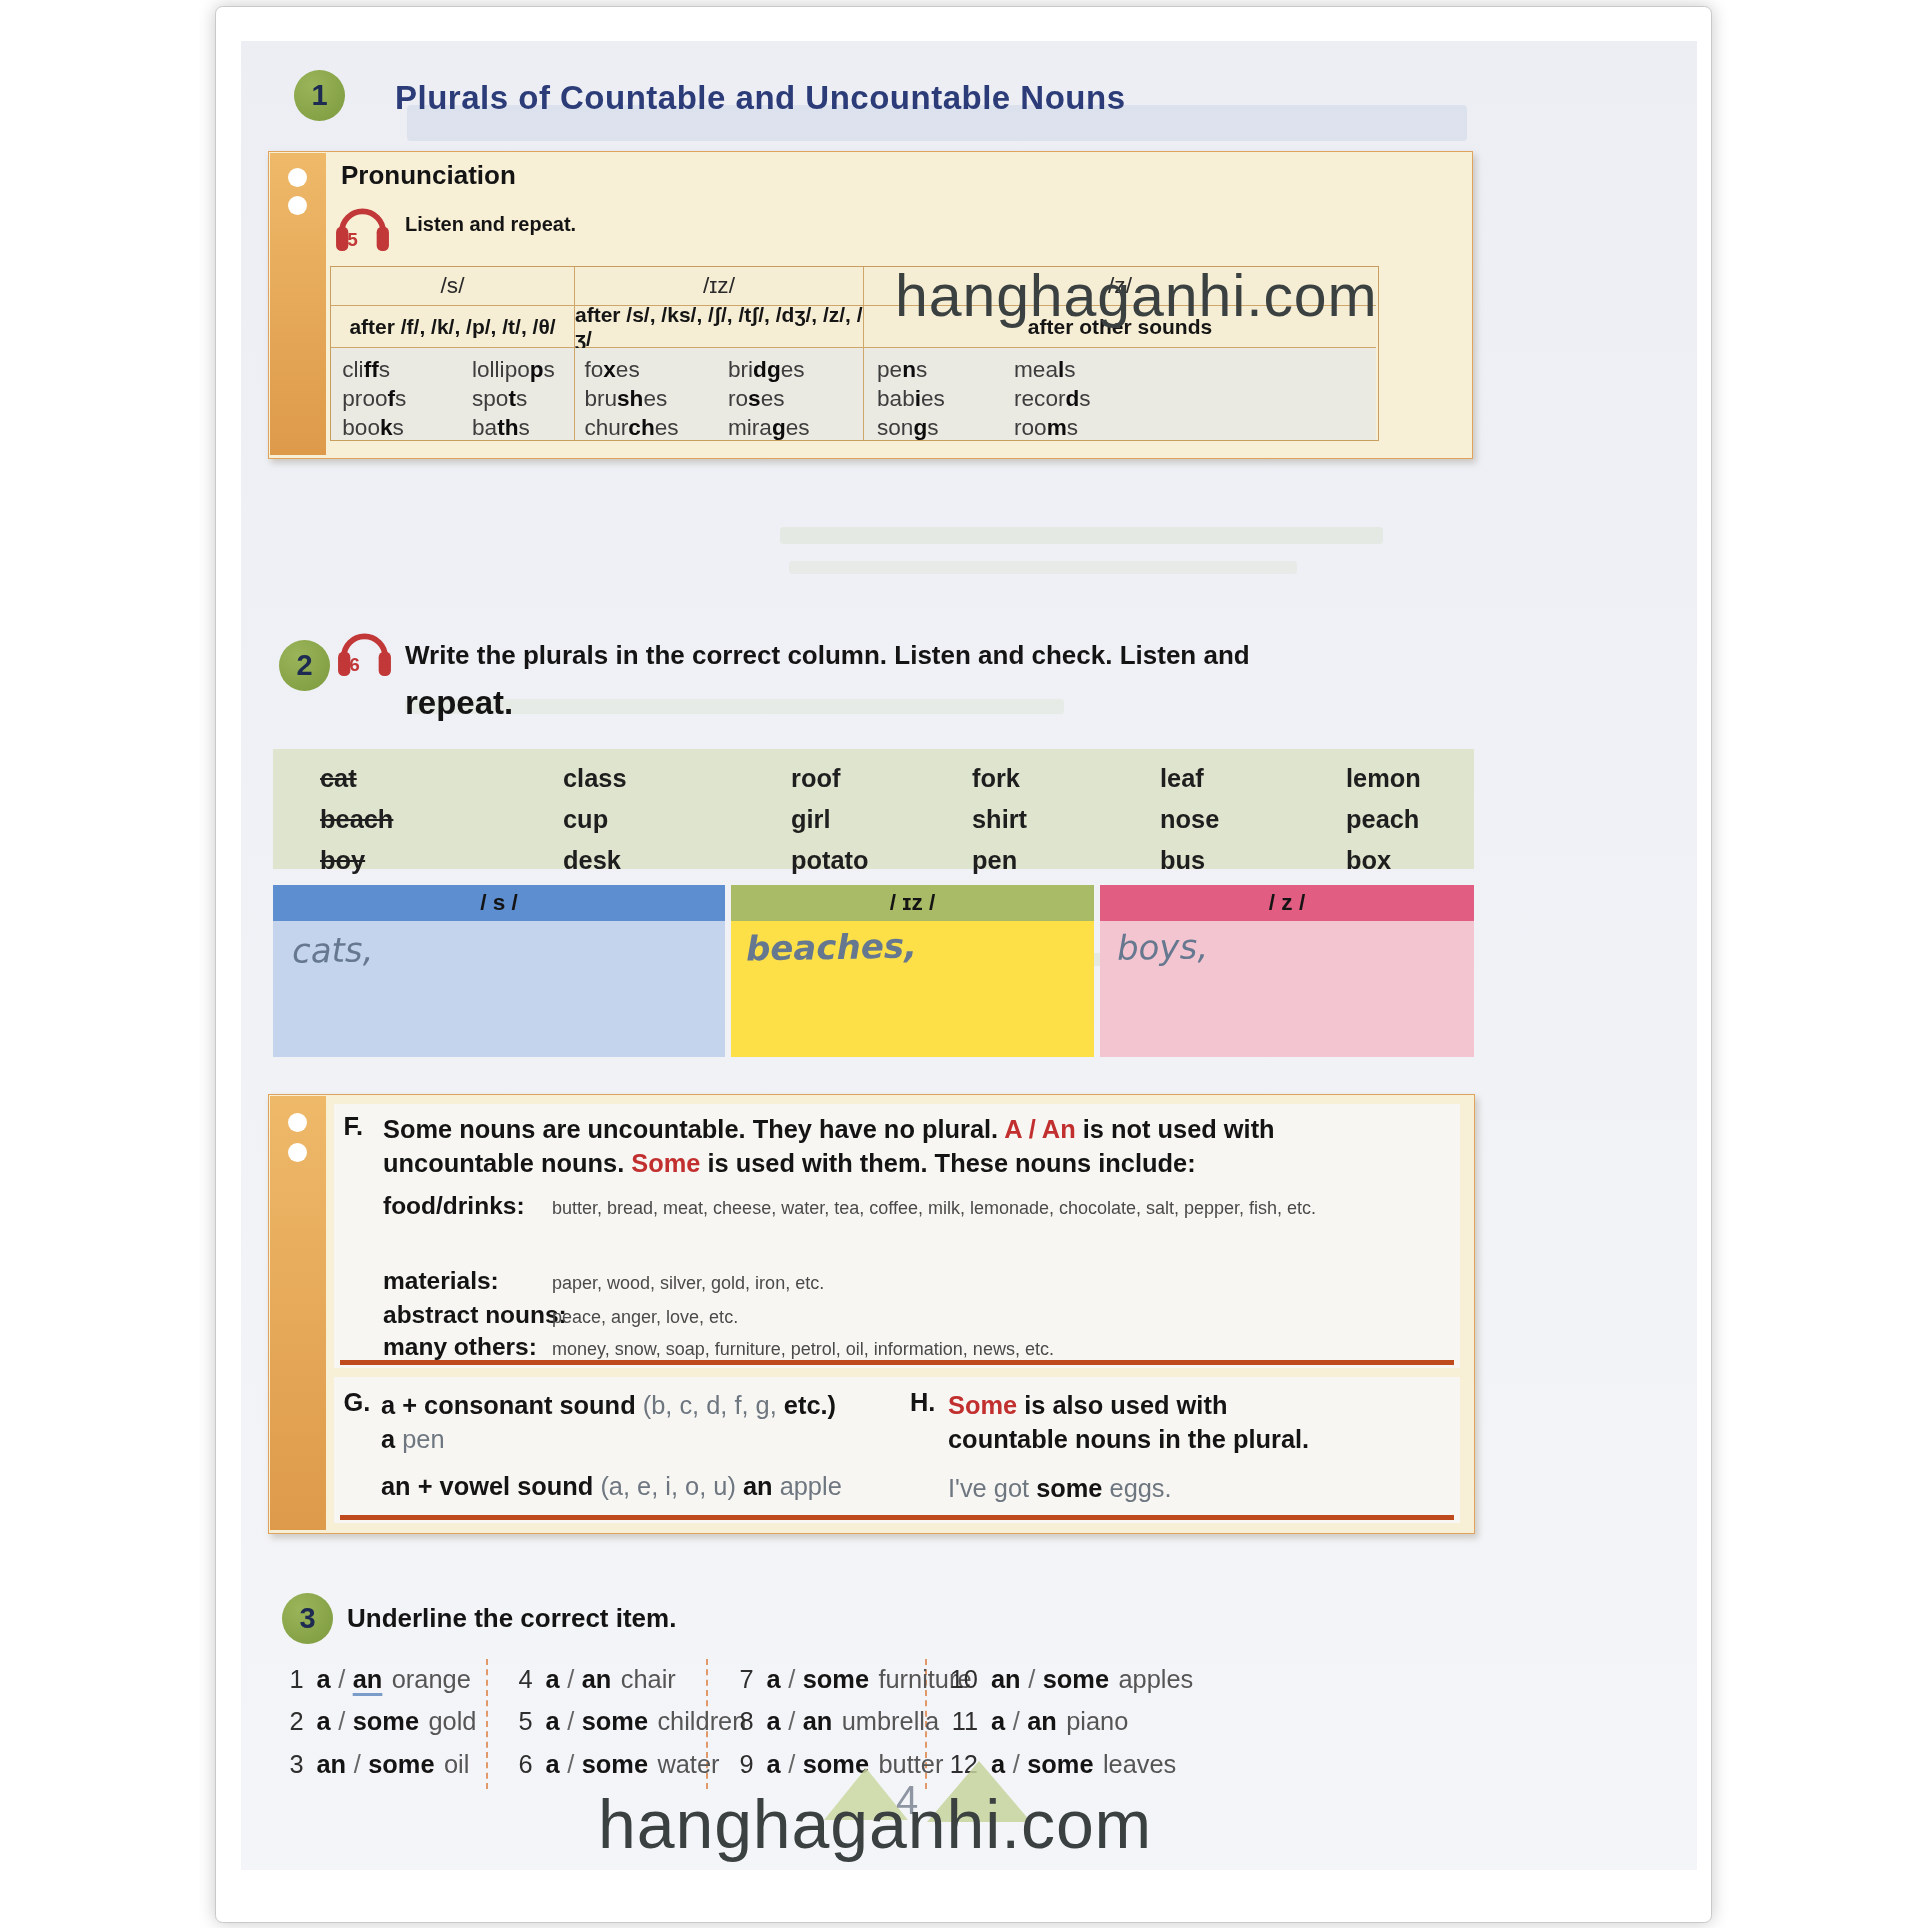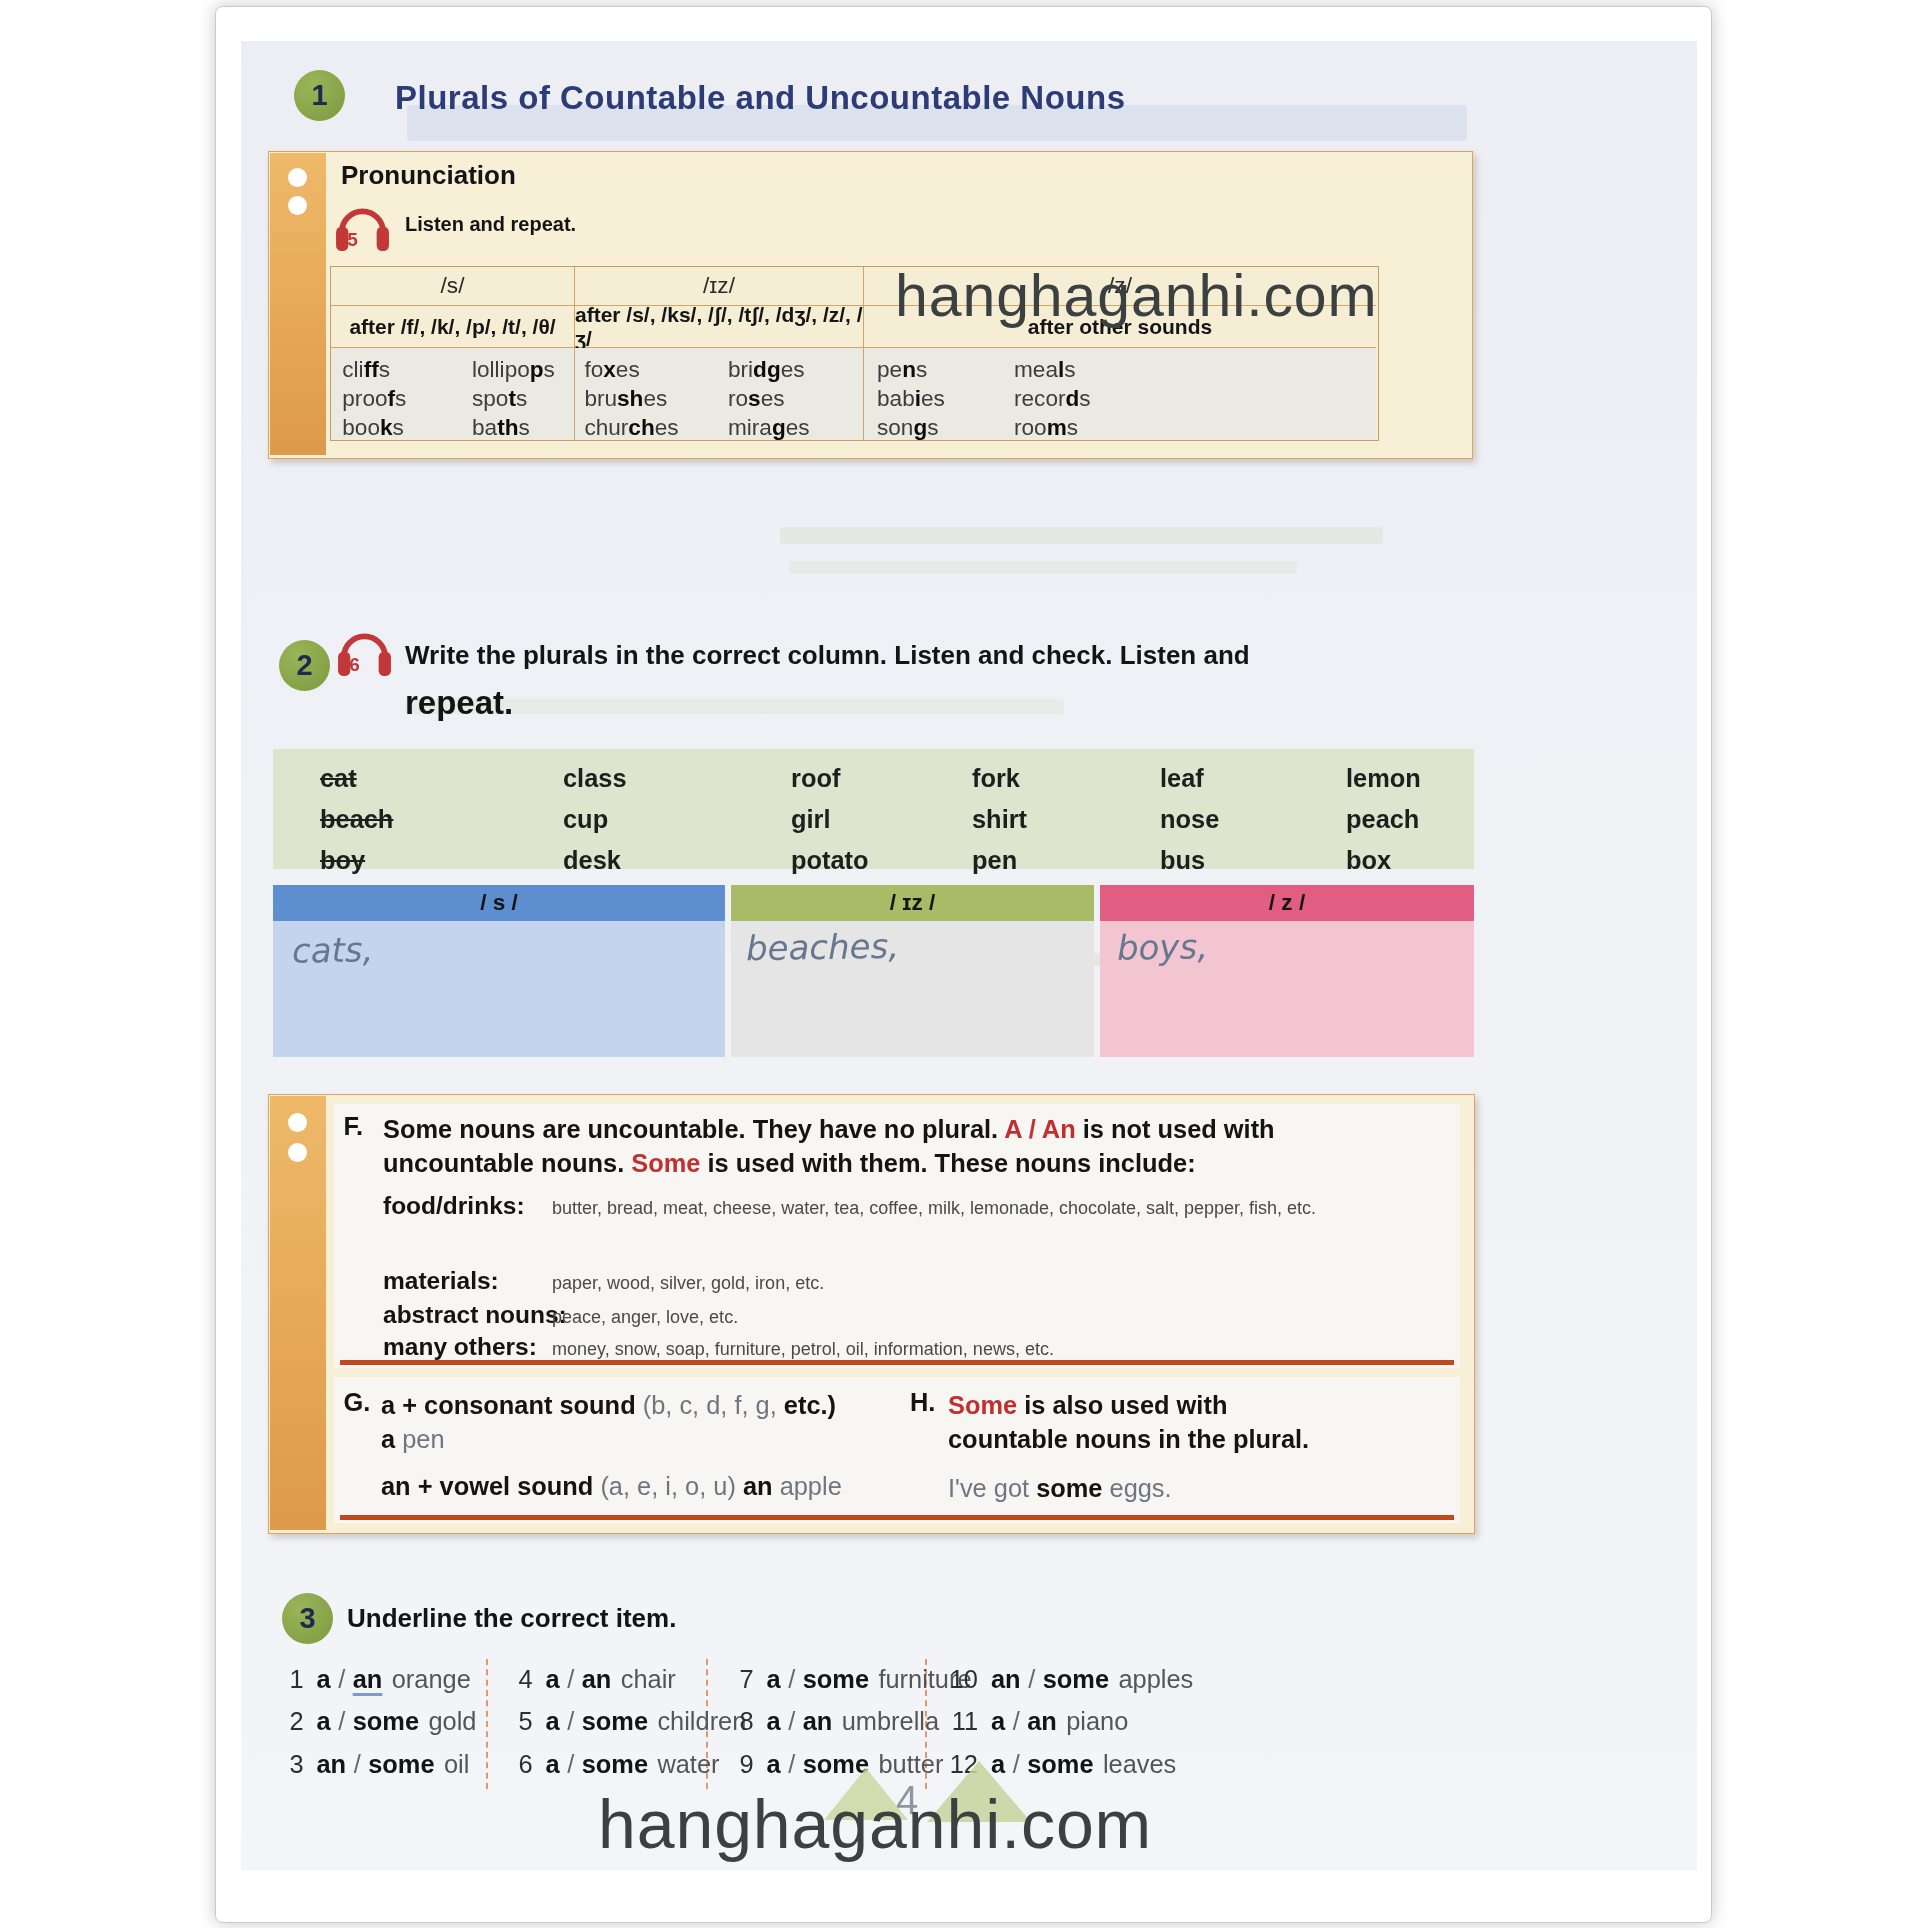--- a/index.html
+++ b/index.html
@@ -205,21 +205,21 @@
 </div>
 
 <div class="ab" style="left:273px;top:885px;width:452px;">
   <div class="anshead" style="background:#5d8ecf;">/ s /</div>
   <div class="ansbody" style="background:#c3d4ec;">
     <span class="hand">cats,</span>
   </div>
 </div>
 <div class="ab" style="left:731px;top:885px;width:363px;">
   <div class="anshead" style="background:#a9bb66;">/ ɪz /</div>
-  <div class="ansbody" style="background:#e5e5e5;">
+  <div class="ansbody" style="background:#fde047;font-weight:bold;">
     <span class="hand" style="left:15px;top:5.6px;">beaches,</span>
   </div>
 </div>
 <div class="ab" style="left:1100px;top:885px;width:374px;">
   <div class="anshead" style="background:#e15e82;">/ z /</div>
   <div class="ansbody" style="background:#f2c5d1;">
     <span class="hand" style="left:17px;top:5.6px;">boys,</span>
   </div>
 </div>
 

